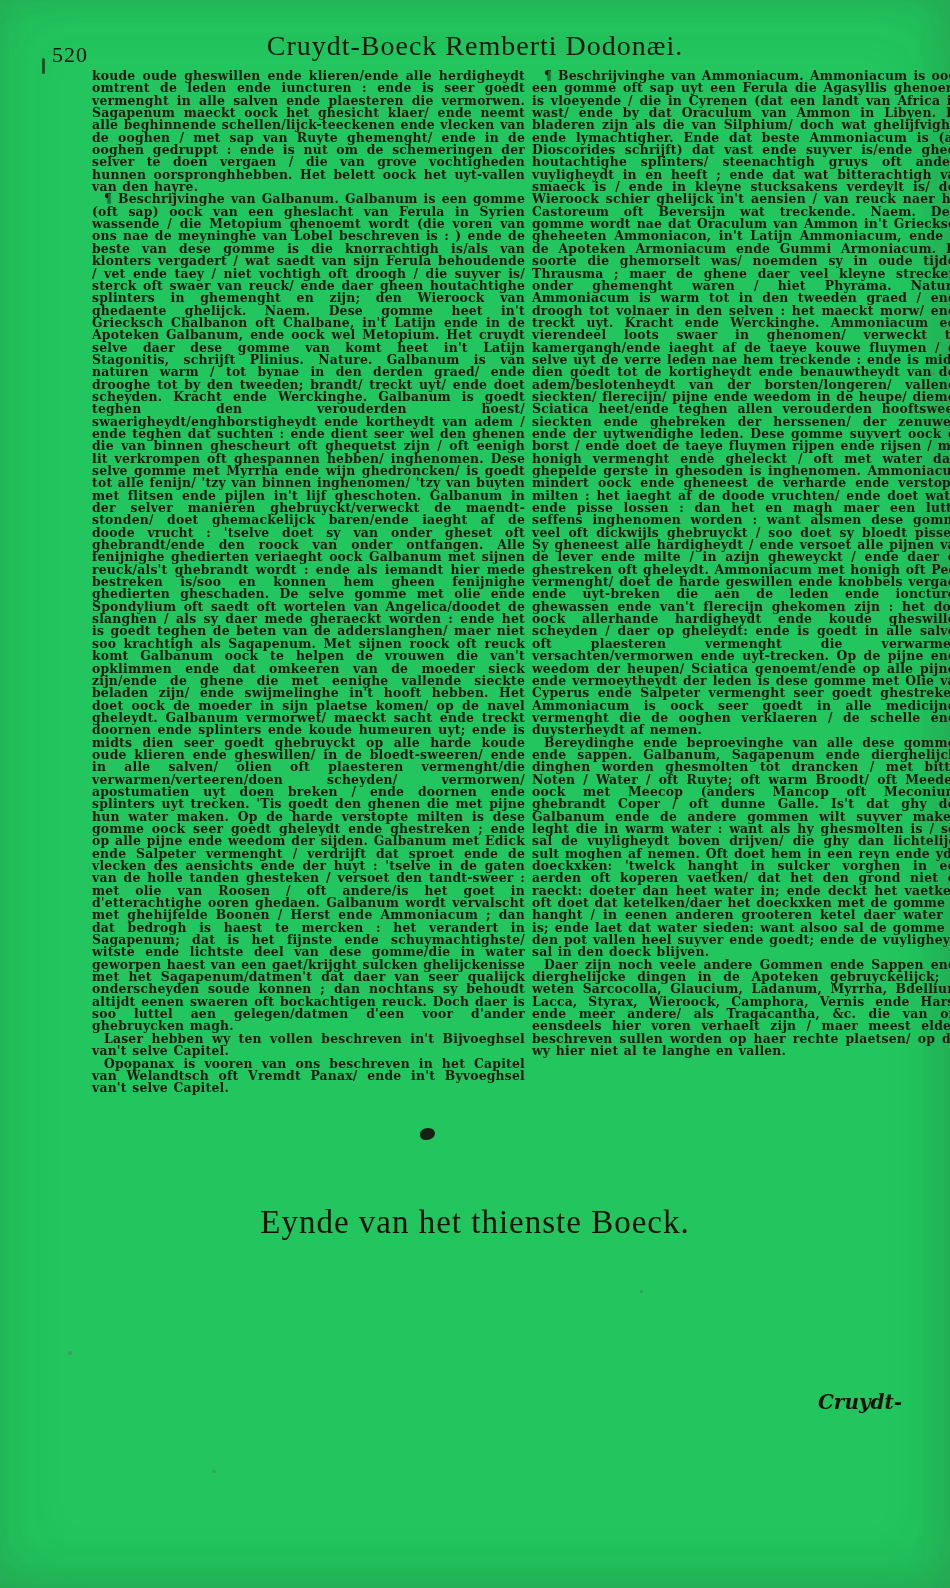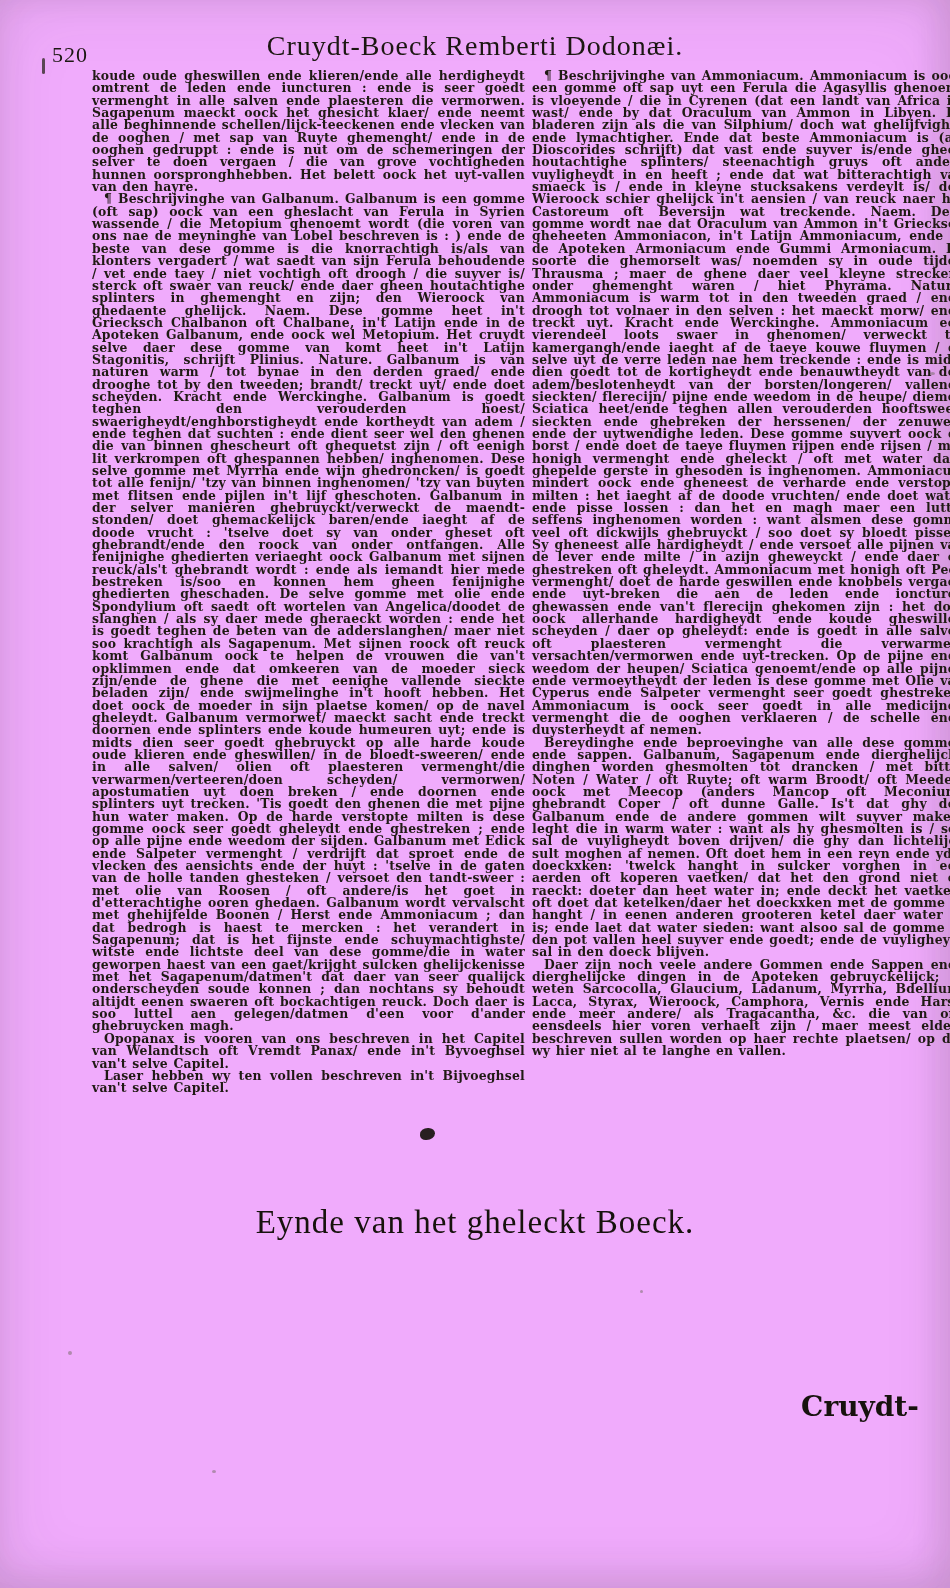--- a/index.html
+++ b/index.html
@@ -1,20 +1,20 @@
 <!DOCTYPE html>
 <html><head>
 <meta charset="utf-8">
 <style>
   html,body{margin:0;padding:0;background:#9a9894;}
   .page{
     position:relative;
     width:950px;height:1588px;
     margin:0 auto;
-    background:#f0abfc;
+    background:#22c55e;
     box-shadow:inset 0 0 70px rgba(60,55,45,.10), inset -14px 0 30px rgba(60,55,45,.07), inset 0 -18px 36px rgba(60,55,45,.08);
     overflow:hidden;
     font-family:"DejaVu Serif", serif;
     color:#1c1712;
   }
   .pagenum{
     position:absolute;left:52px;top:42px;
     font-size:22px;letter-spacing:1px;
     font-family:"Liberation Serif", serif;
   }
@@ -41,21 +41,22 @@
   .end-note{
     position:absolute;left:0;right:0;top:1204px;
     text-align:center;
     font-size:33px;letter-spacing:1px;
     font-family:"Liberation Serif", serif;
     color:#17120d;
   }
   .catchword{
     position:absolute;left:800px;top:1390px;width:120px;
     text-align:center;
-    font-size:28px;font-weight:700;
+    font-size:20px;font-weight:700;
+    font-style:italic;
     color:#17120d;
   }
   .ink-blot{
     position:absolute;left:420px;top:1128px;width:15px;height:12px;
     background:#17120d;border-radius:55% 45% 60% 40%;
     opacity:.92;
   }
   .speck{position:absolute;background:#6f6a60;border-radius:50%;opacity:.5;}
   .speck.s1{left:42px;top:58px;width:3px;height:16px;border-radius:2px;opacity:.75;background:#2a241c;}
   .speck.s2{left:68px;top:1351px;width:4px;height:4px;}
@@ -68,31 +69,31 @@
 
 <div class="page">
 
   <div class="pagenum">520</div>
 
   <div class="running-title">Cruydt-Boeck Remberti Dodonæi.</div>
 
   <div class="col col-left">
     <p class="cont">koude oude gheswillen ende klieren/ende alle herdigheydt omtrent de leden ende iuncturen : ende is seer goedt vermenght in alle salven ende plaesteren die vermorwen. Sagapenum maeckt oock het ghesicht klaer/ ende neemt alle beghinnende schellen/lijck-teeckenen ende vlecken van de ooghen / met sap van Ruyte ghemenght/ ende in de ooghen gedruppt : ende is nut om de schemeringen der selver te doen vergaen / die van grove vochtigheden hunnen oorspronghhebben. Het belett oock het uyt-vallen van den hayre.</p>
     <p>¶ Beschrijvinghe van Galbanum. Galbanum is een gomme (oft sap) oock van een gheslacht van Ferula in Syrien wassende / die Metopium ghenoemt wordt (die voren van ons nae de meyninghe van Lobel beschreven is : ) ende de beste van dese gomme is die knorrachtigh is/als van klonters vergadert / wat saedt van sijn Ferula behoudende / vet ende taey / niet vochtigh oft droogh / die suyver is/ sterck oft swaer van reuck/ ende daer gheen houtachtighe splinters in ghemenght en zijn; den Wieroock van ghedaente ghelijck. Naem. Dese gomme heet in't Griecksch Chalbanon oft Chalbane, in't Latijn ende in de Apoteken Galbanum, ende oock wel Metopium. Het cruydt selve daer dese gomme van komt heet in't Latijn Stagonitis, schrijft Plinius. Nature. Galbanum is van naturen warm / tot bynae in den derden graed/ ende drooghe tot by den tweeden; brandt/ treckt uyt/ ende doet scheyden. Kracht ende Werckinghe. Galbanum is goedt teghen den verouderden hoest/ swaerigheydt/enghborstigheydt ende kortheydt van adem / ende teghen dat suchten : ende dient seer wel den ghenen die van binnen ghescheurt oft ghequetst zijn / oft eenigh lit verkrompen oft ghespannen hebben/ inghenomen. Dese selve gomme met Myrrha ende wijn ghedroncken/ is goedt tot alle fenijn/ 'tzy van binnen inghenomen/ 'tzy van buyten met flitsen ende pijlen in't lijf gheschoten. Galbanum in der selver manieren ghebruyckt/verweckt de maendt-stonden/ doet ghemackelijck baren/ende iaeght af de doode vrucht : 'tselve doet sy van onder gheset oft ghebrandt/ende den roock van onder ontfangen. Alle fenijnighe ghedierten veriaeght oock Galbanum met sijnen reuck/als't ghebrandt wordt : ende als iemandt hier mede bestreken is/soo en konnen hem gheen fenijnighe ghedierten gheschaden. De selve gomme met olie ende Spondylium oft saedt oft wortelen van Angelica/doodet de slanghen / als sy daer mede gheraeckt worden : ende het is goedt teghen de beten van de adderslanghen/ maer niet soo krachtigh als Sagapenum. Met sijnen roock oft reuck komt Galbanum oock te helpen de vrouwen die van't opklimmen ende dat omkeeren van de moeder sieck zijn/ende de ghene die met eenighe vallende sieckte beladen zijn/ ende swijmelinghe in't hooft hebben. Het doet oock de moeder in sijn plaetse komen/ op de navel gheleydt. Galbanum vermorwet/ maeckt sacht ende treckt doornen ende splinters ende koude humeuren uyt; ende is midts dien seer goedt ghebruyckt op alle harde koude oude klieren ende gheswillen/ in de bloedt-sweeren/ ende in alle salven/ olien oft plaesteren vermenght/die verwarmen/verteeren/doen scheyden/ vermorwen/ apostumatien uyt doen breken / ende doornen ende splinters uyt trecken. 'Tis goedt den ghenen die met pijne hun water maken. Op de harde verstopte milten is dese gomme oock seer goedt gheleydt ende ghestreken ; ende op alle pijne ende weedom der sijden. Galbanum met Edick ende Salpeter vermenght / verdrijft dat sproet ende de vlecken des aensichts ende der huyt : 'tselve in de gaten van de holle tanden ghesteken / versoet den tandt-sweer : met olie van Roosen / oft andere/is het goet in d'etterachtighe ooren ghedaen. Galbanum wordt vervalscht met ghehijfelde Boonen / Herst ende Ammoniacum ; dan dat bedrogh is haest te mercken : het verandert in Sagapenum; dat is het fijnste ende schuymachtighste/ witste ende lichtste deel van dese gomme/die in water geworpen haest van een gaet/krijght sulcken ghelijckenisse met het Sagapenum/datmen't dat daer van seer qualijck onderscheyden soude konnen ; dan nochtans sy behoudt altijdt eenen swaeren oft bockachtigen reuck. Doch daer is soo luttel aen gelegen/datmen d'een voor d'ander ghebruycken magh.</p>
+    <p>Laser hebben wy ten vollen beschreven in't Bijvoeghsel van't selve Capitel.</p>
     <p>Opopanax is vooren van ons beschreven in het Capitel van Welandtsch oft Vremdt Panax/ ende in't Byvoeghsel van't selve Capitel.</p>
-    <p>Laser hebben wy ten vollen beschreven in't Bijvoeghsel van't selve Capitel.</p>
   </div>
 
   <div class="col col-right">
     <p>¶ Beschrijvinghe van Ammoniacum. Ammoniacum is oock een gomme oft sap uyt een Ferula die Agasyllis ghenoemt is vloeyende / die in Cyrenen (dat een landt van Africa is) wast/ ende by dat Oraculum van Ammon in Libyen. De bladeren zijn als die van Silphium/ doch wat ghelijfvigher ende lymachtigher. Ende dat beste Ammoniacum is (als Dioscorides schrijft) dat vast ende suyver is/ende gheen houtachtighe splinters/ steenachtigh gruys oft andere vuyligheydt in en heeft ; ende dat wat bitterachtigh van smaeck is / ende in kleyne stucksakens verdeylt is/ den Wieroock schier ghelijck in't aensien / van reuck naer het Castoreum oft Beversijn wat treckende. Naem. Dese gomme wordt nae dat Oraculum van Ammon in't Griecksch gheheeten Ammoniacon, in't Latijn Ammoniacum, ende in de Apoteken Armoniacum ende Gummi Armoniacum. De soorte die ghemorselt was/ noemden sy in oude tijden Thrausma ; maer de ghene daer veel kleyne streckens onder ghemenght waren / hiet Phyrama. Nature. Ammoniacum is warm tot in den tweeden graed / ende droogh tot volnaer in den selven : het maeckt morw/ ende treckt uyt. Kracht ende Werckinghe. Ammoniacum een vierendeel loots swaer in ghenomen/ verweckt tot kamergangh/ende iaeght af de taeye kouwe fluymen / de selve uyt de verre leden nae hem treckende : ende is midts dien goedt tot de kortigheydt ende benauwtheydt van den adem/beslotenheydt van der borsten/longeren/ vallende sieckten/ flerecijn/ pijne ende weedom in de heupe/ diemen Sciatica heet/ende teghen allen verouderden hooftsweer/ sieckten ende ghebreken der herssenen/ der zenuwen/ ende der uytwendighe leden. Dese gomme suyvert oock de borst / ende doet de taeye fluymen rijpen ende rijsen / met honigh vermenght ende gheleckt / oft met water daer ghepelde gerste in ghesoden is inghenomen. Ammoniacum mindert oock ende gheneest de verharde ende verstopte milten : het iaeght af de doode vruchten/ ende doet water ende pisse lossen : dan het en magh maer een luttel seffens inghenomen worden : want alsmen dese gomme veel oft dickwijls ghebruyckt / soo doet sy bloedt pissen. Sy gheneest alle hardigheydt / ende versoet alle pijnen van de lever ende milte / in azijn gheweyckt / ende daer op ghestreken oft gheleydt. Ammoniacum met honigh oft Peck vermenght/ doet de harde geswillen ende knobbels vergaen ende uyt-breken die aen de leden ende ioncturen ghewassen ende van't flerecijn ghekomen zijn : het doet oock allerhande hardigheydt ende koude gheswillen scheyden / daer op gheleydt: ende is goedt in alle salven oft plaesteren vermenght die verwarmen/ versachten/vermorwen ende uyt-trecken. Op de pijne ende weedom der heupen/ Sciatica genoemt/ende op alle pijnen ende vermoeytheydt der leden is dese gomme met Olie van Cyperus ende Salpeter vermenght seer goedt ghestreken. Ammoniacum is oock seer goedt in alle medicijnen vermenght die de ooghen verklaeren / de schelle ende duysterheydt af nemen.</p>
     <p>Bereydinghe ende beproevinghe van alle dese gommen ende sappen. Galbanum, Sagapenum ende dierghelijcke dinghen worden ghesmolten tot drancken / met bitter Noten / Water / oft Ruyte; oft warm Broodt/ oft Meede ; oock met Meecop (anders Mancop oft Meconium) ghebrandt Coper / oft dunne Galle. Is't dat ghy den Galbanum ende de andere gommen wilt suyver maken/ leght die in warm water : want als hy ghesmolten is / soo sal de vuyligheydt boven drijven/ die ghy dan lichtelijck sult moghen af nemen. Oft doet hem in een reyn ende ydel doeckxken: 'twelck hanght in sulcker vorghen in een aerden oft koperen vaetken/ dat het den grond niet en raeckt: doeter dan heet water in; ende deckt het vaetken; oft doet dat ketelken/daer het doeckxken met de gomme in hanght / in eenen anderen grooteren ketel daer water in is; ende laet dat water sieden: want alsoo sal de gomme in den pot vallen heel suyver ende goedt; ende de vuyligheydt sal in den doeck blijven.</p>
     <p>Daer zijn noch veele andere Gommen ende Sappen ende dierghelijcke dingen in de Apoteken gebruyckelijck; te weten Sarcocolla, Glaucium, Ladanum, Myrrha, Bdellium, Lacca, Styrax, Wieroock, Camphora, Vernis ende Harst, ende meer andere/ als Tragacantha, &amp;c. die van ons eensdeels hier voren verhaelt zijn / maer meest elders beschreven sullen worden op haer rechte plaetsen/ op dat wy hier niet al te langhe en vallen.</p>
   </div>
 
-  <div class="end-note">Eynde van het gheleckt Boeck.</div>
+  <div class="end-note">Eynde van het thienste Boeck.</div>
 
   <div class="catchword">Cruydt-</div>
 
   <div class="ink-blot"></div>
   <div class="speck s1"></div>
   <div class="speck s2"></div>
   <div class="speck s3"></div>
   <div class="speck s4"></div>
   <div class="speck s5"></div>
 

